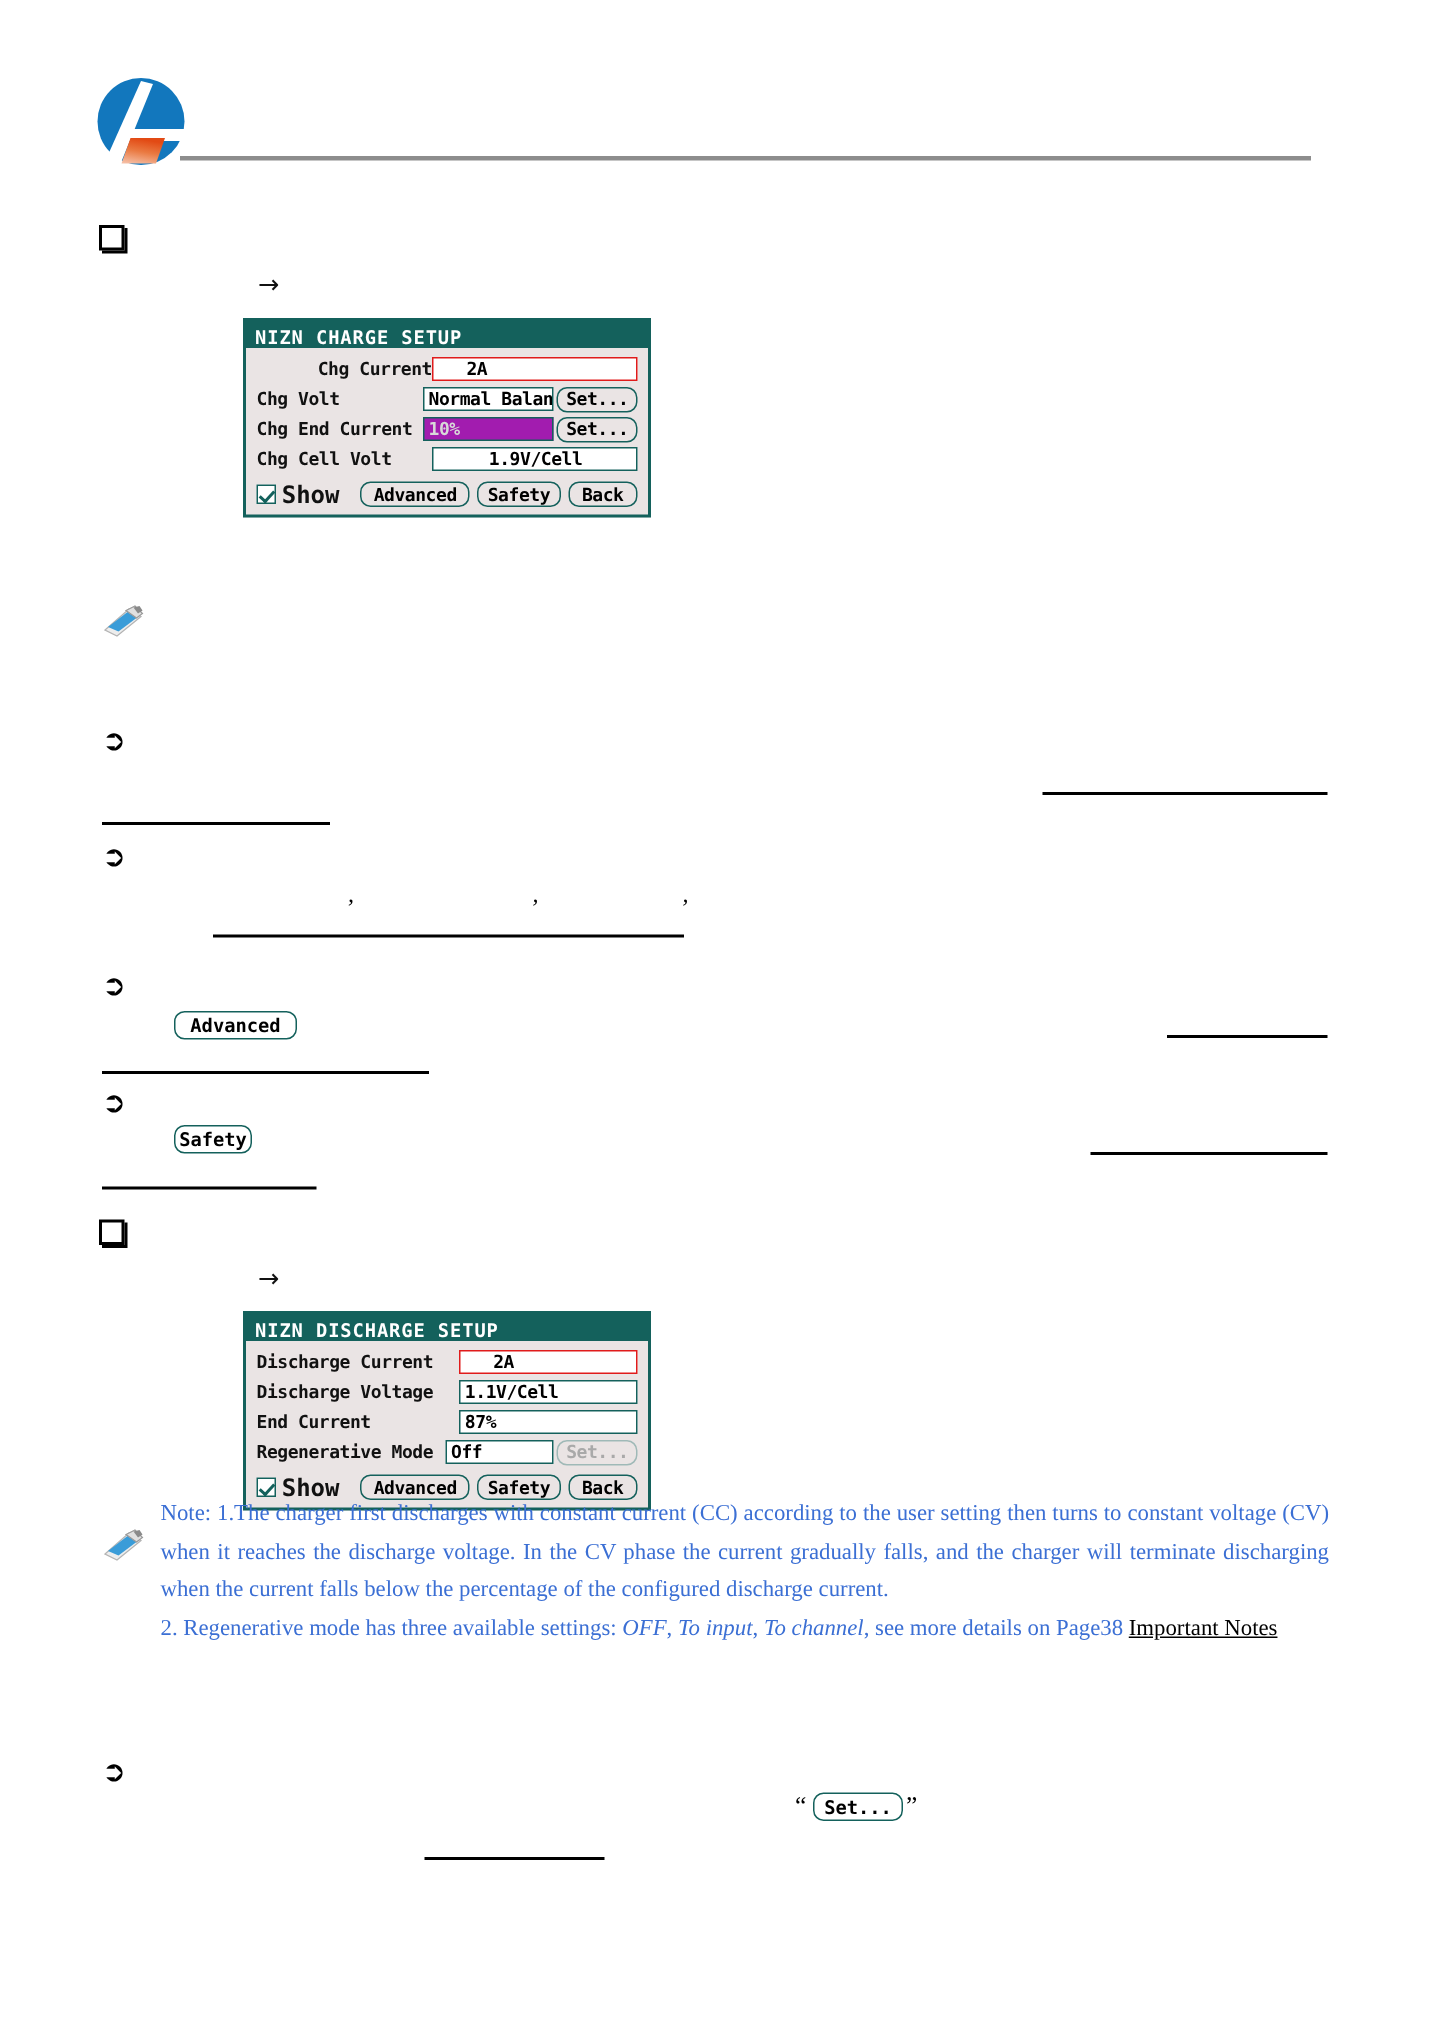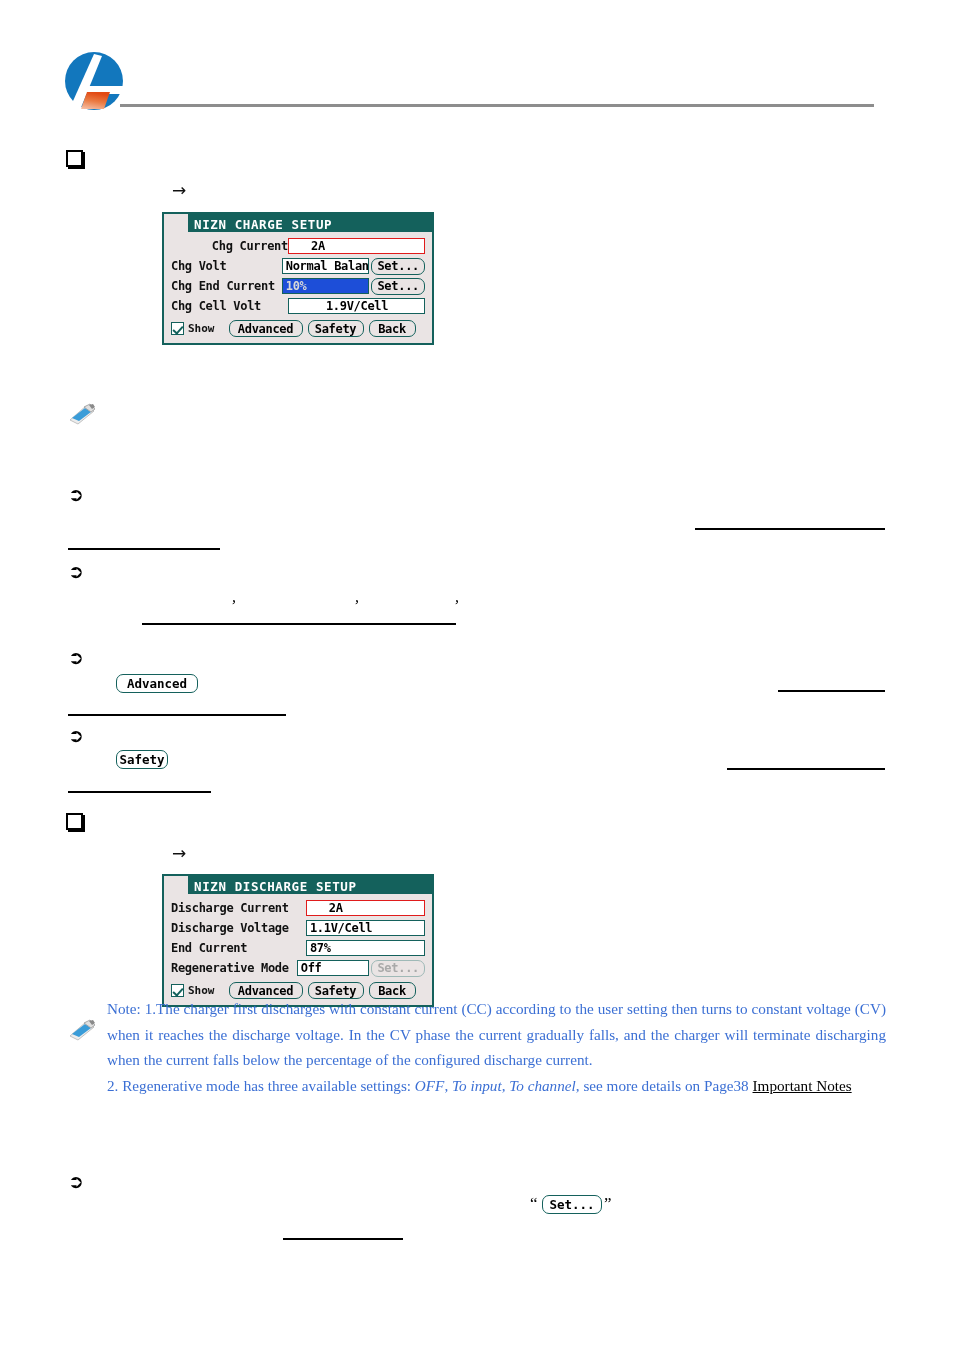--- a/index.html
+++ b/index.html
@@ -39,54 +39,53 @@
     background:#eae4e4;
     border:2px solid #14615c;
     box-sizing:border-box;
     font-family:"DejaVu Sans Mono","Liberation Mono",monospace;
   }
   .lcd-title{
     background:#14615c;color:#ffffff;
     font-size:12.5px;font-weight:bold;letter-spacing:.6px;
     padding:3px 0 15px 6px;height:18px;box-sizing:border-box;
     white-space:nowrap;
-    margin-left:24px;
   }
   .lcd-body{padding:5px 7px 4px 7px;}
   .lcd-row{display:flex;align-items:center;height:18px;margin-bottom:2px;}
   .lcd-label{
     font-size:12px;color:#111;white-space:nowrap;font-weight:bold;
     letter-spacing:-.3px;
   }
   .lcd-field{
     border:1.5px solid #14615c;background:#ffffff;color:#000;
     font-size:12px;font-weight:bold;height:16px;line-height:14px;
     padding:0 3px;box-sizing:border-box;white-space:nowrap;overflow:hidden;
     letter-spacing:-.3px;
   }
   .lcd-field.focus{border:1.5px solid #e01b1b;padding-left:22px;}
-  .lcd-field.disabled{background:#1d4ed8;color:#d8d8d8;border-color:#14615c;}
+  .lcd-field.disabled{background:#a21caf;color:#d8d8d8;border-color:#14615c;}
   .lcd-btn{
     border:1.5px solid #14615c;border-radius:7px;background:#eae4e4;
     color:#000;font-size:12px;font-weight:bold;height:17px;line-height:14px;
     padding:0 5px;box-sizing:border-box;white-space:nowrap;
     display:inline-flex;align-items:center;justify-content:center;
     letter-spacing:-.3px;
   }
   .lcd-btn.disabled{color:#a9a9a9;border-color:#9fb9b7;}
   .lcd-foot{display:flex;align-items:center;margin-top:5px;}
   .chk{
     width:13px;height:13px;border:1.5px solid #14615c;background:#fff;
     position:relative;margin-right:4px;box-sizing:border-box;
   }
   .chk:after{
     content:"";position:absolute;left:3px;top:1px;width:4px;height:8px;
     border:solid #14615c;border-width:0 2px 2px 0;transform:rotate(42deg);
   }
-  .show-lbl{font-size:11px;font-weight:bold;color:#111;margin-right:14px;}
+  .show-lbl{font-size:16px;font-weight:bold;color:#111;margin-right:14px;}
 
   
   .inline-btn{
     position:absolute;
     border:1.5px solid #14615c;border-radius:7px;background:#ffffff;
     color:#000;font-family:"DejaVu Sans Mono","Liberation Mono",monospace;
     font-size:12.5px;font-weight:bold;height:19px;line-height:16px;
     padding:0 7px;box-sizing:border-box;white-space:nowrap;
     display:inline-flex;align-items:center;justify-content:center;
   }

